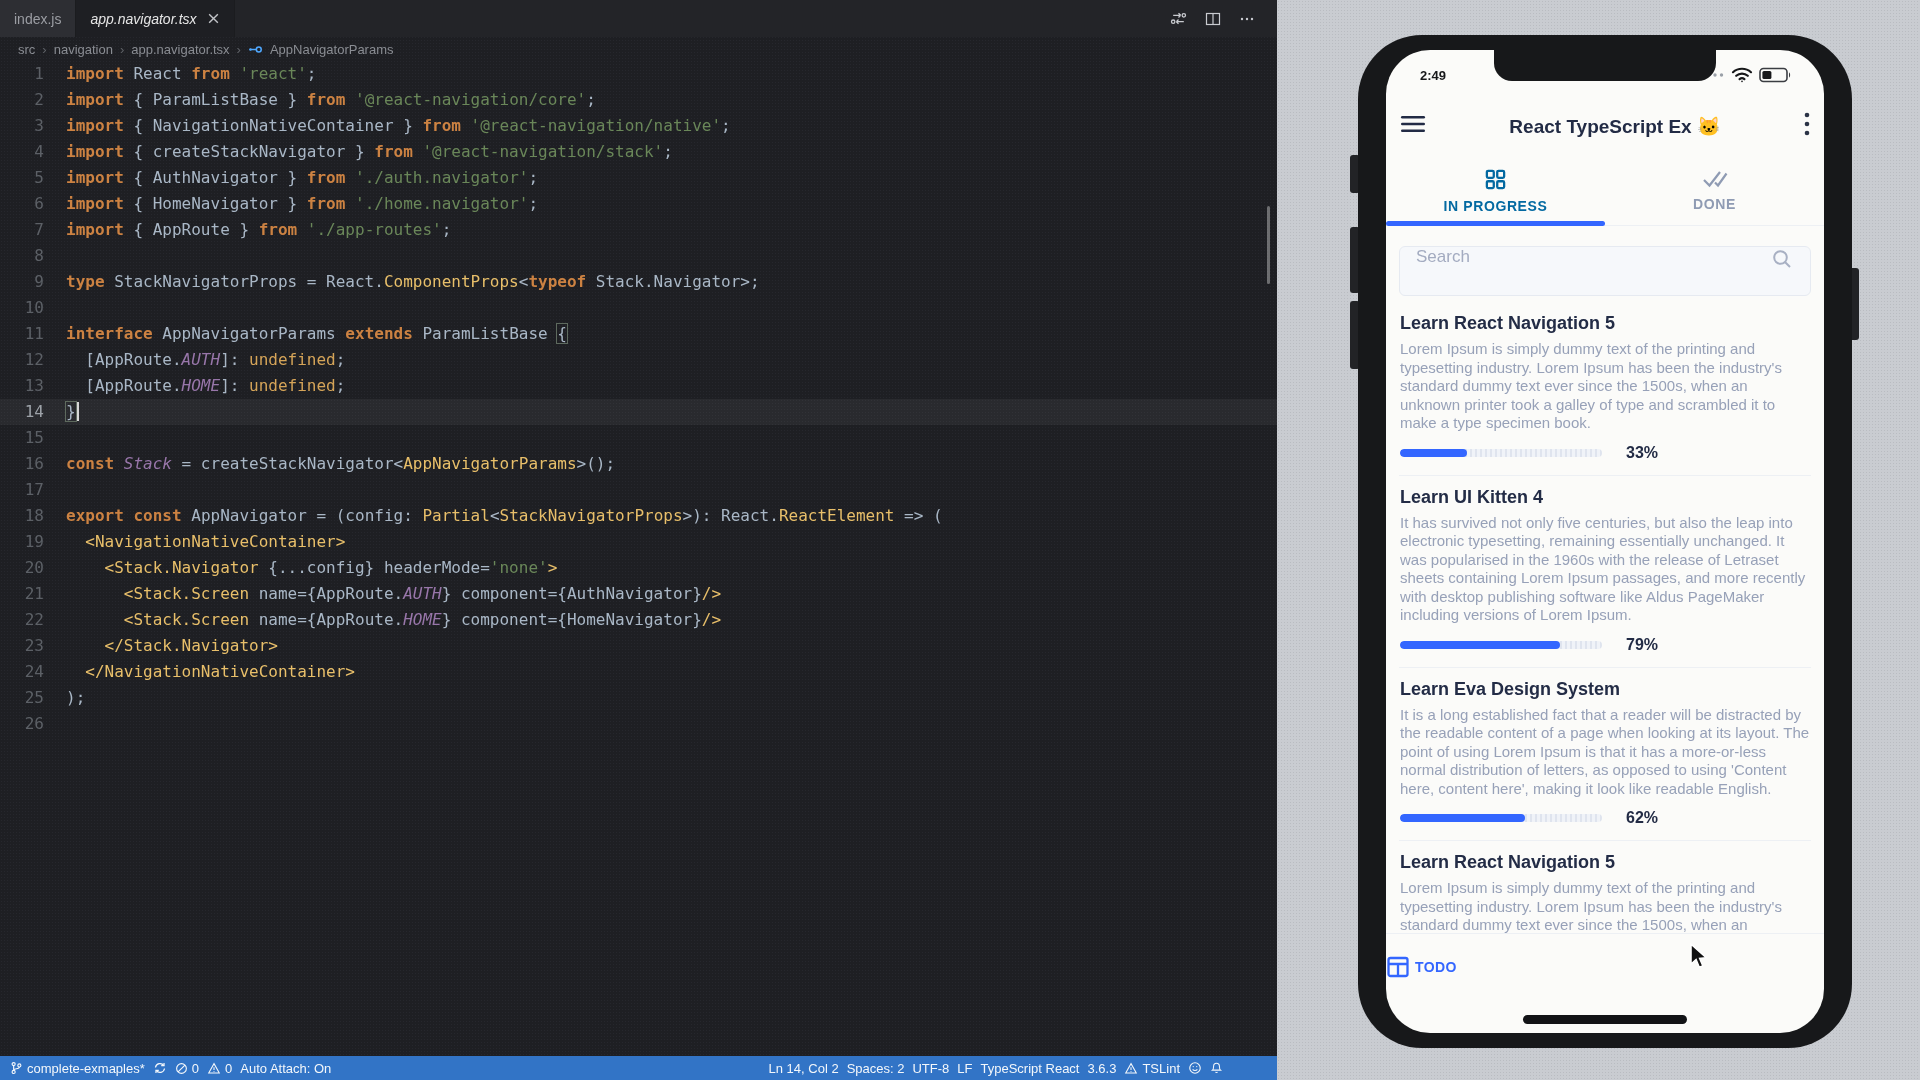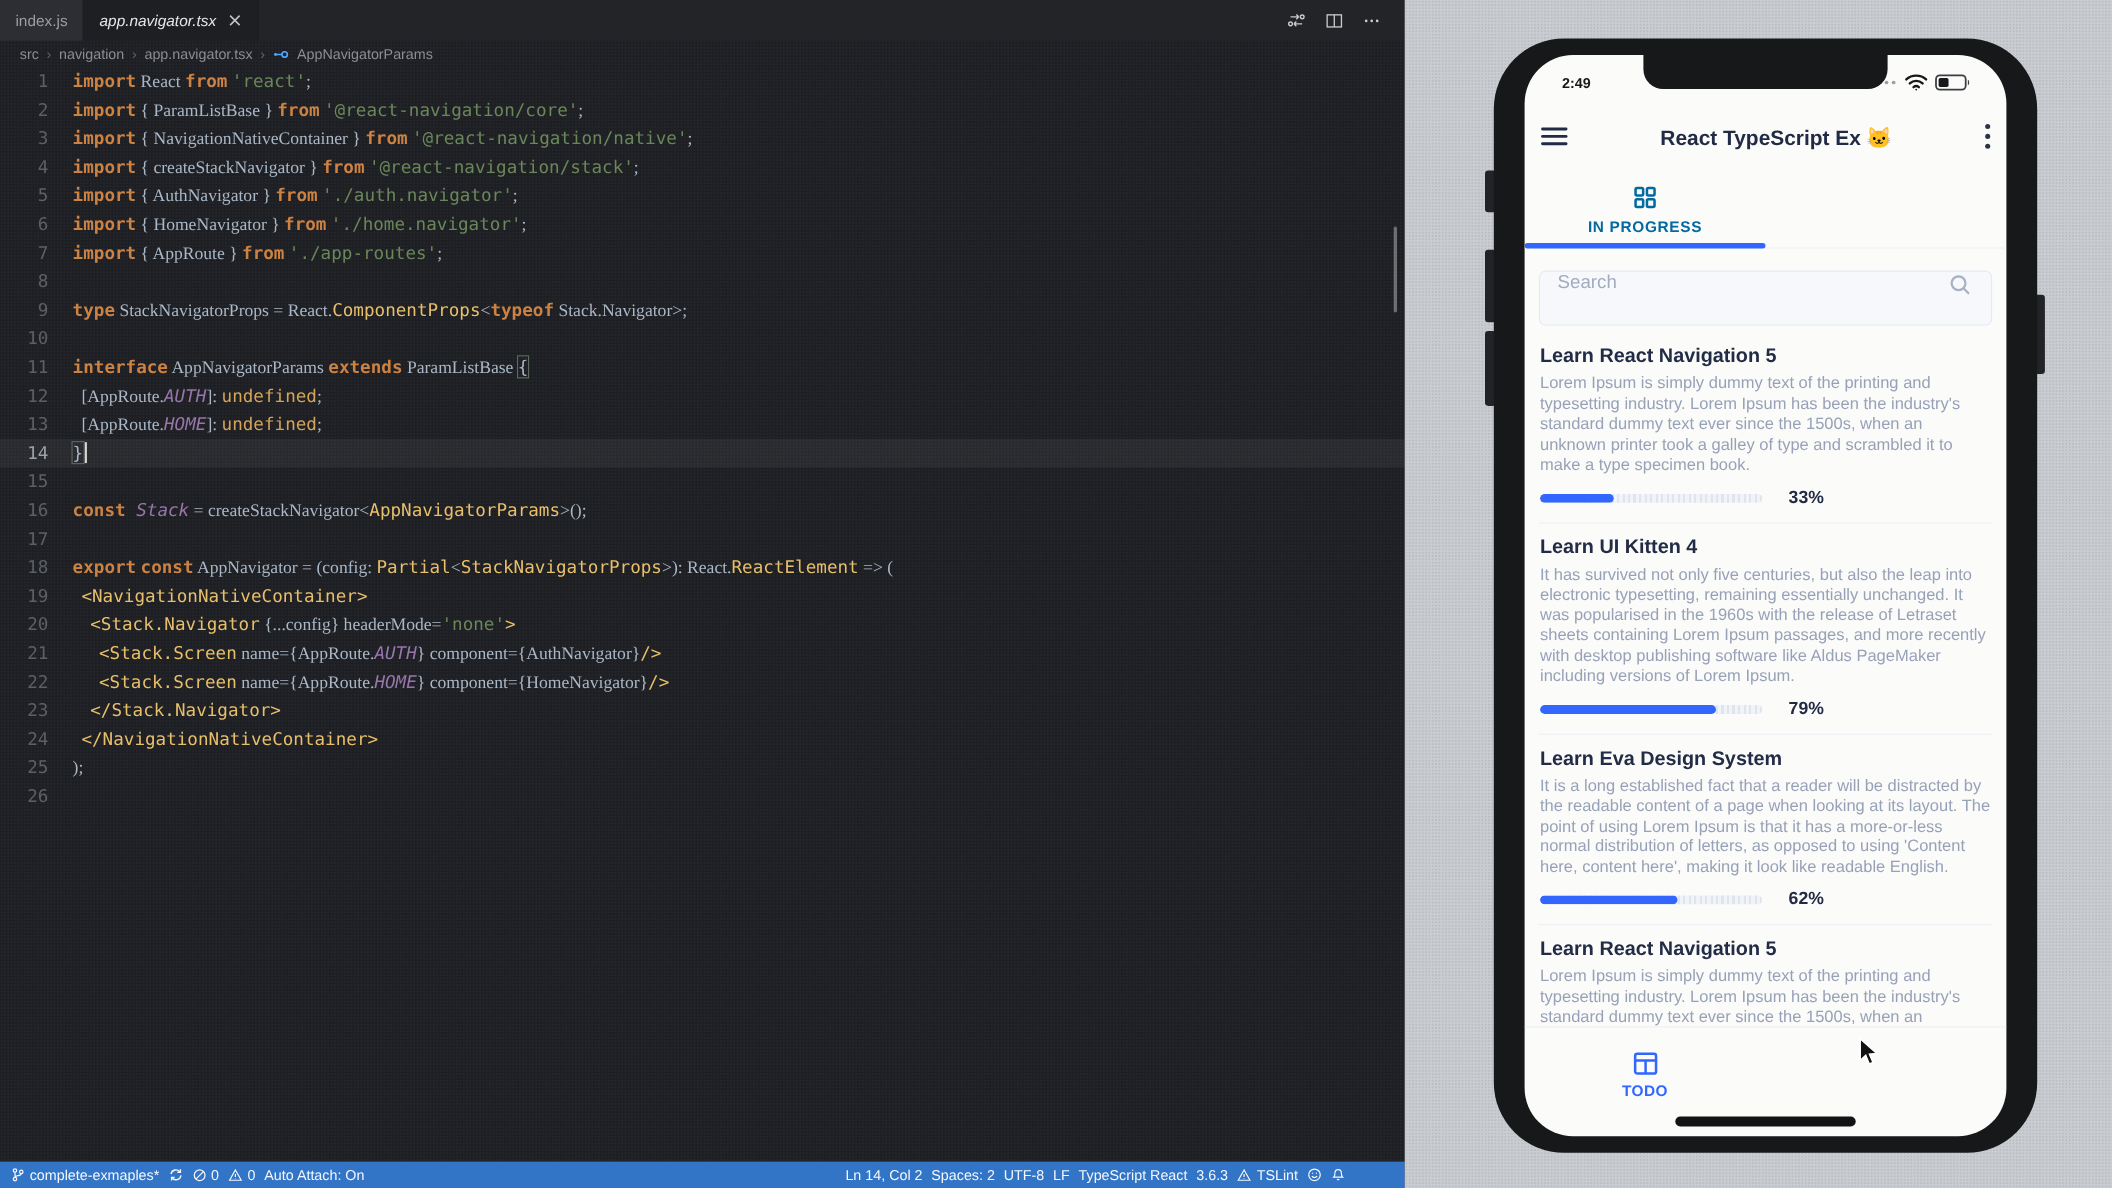--- a/index.html
+++ b/index.html
@@ -22,21 +22,21 @@
   .breadcrumb .icon svg { display:block; }
 
   .code { position:absolute; left:0; top:61px; width:1277px; bottom:24px; font-family:"DejaVu Sans Mono", monospace; font-size:16px; line-height:26px; white-space:pre; }
   .code-line { display:flex; height:26px; }
   .code-line.current { background:rgba(255,255,255,0.05); }
   .lnum { width:66px; padding-right:22px; text-align:right; color:#5c6066; flex:none; }
   .code-line.current .lnum { color:#9da2a8; }
   .ltext { padding-left:0; }
   .tk-k { color:#cc8242; font-weight:600; }
   .tk-s { color:#6a8759;margin-top:15px; }
-  .tk-p { color:#a9b7c6;font-family:Liberation Serif, serif; }
+  .tk-p { color:#a9b7c6; }
   .tk-t { color:#e8bf6a; }
   .tk-e { color:#9876aa; font-style:italic; }
   .tk-v { color:#d5a458; }
   .tk-b { color:#a9b7c6; outline:1px solid #5e6a5e; }
   .caret { display:inline-block; width:2px; height:19px; background:#d8d8d8; vertical-align:text-top; margin-left:1px; }
   .scroll-marker { position:absolute; right:7px; top:206px; width:3px; height:78px; background:rgba(255,255,255,0.35); border-radius:2px; }
 
   .statusbar { position:absolute; left:0; bottom:0; width:1277px; height:24px; background:#3274c6; color:#f3f7fb; font-size:13px; display:flex; align-items:center; justify-content:space-between; padding:0 54px 0 10px; }
   .sb-group { display:flex; align-items:center; gap:8px; height:100%; }
   .sb-item { display:flex; align-items:center; gap:4px; white-space:nowrap; }
@@ -69,21 +69,21 @@
   .card { padding:11px 1px 13px; border-bottom:1px solid #edf0f4; }
   .card:last-child { border-bottom:none; }
   .card-title { font-size:18px; font-weight:700; color:#232c46; margin-bottom:6px; }
   .card-body { font-size:15px; line-height:18.5px; color:#97a1b8; }
   .progress-row { display:flex; align-items:center; margin-top:11px; }
   .progress-track { width:202px; height:8px; border-radius:4px; background:repeating-linear-gradient(90deg,#dfe4ee 0 2px,#f0f3f8 2px 5px); position:relative; overflow:hidden; }
   .progress-fill { position:absolute; left:0; top:0; bottom:0; background:#3366ff; border-radius:4px; }
   .progress-label { margin-left:24px; font-size:16px; font-weight:700; color:#222b45; }
 
   .p-bottom { flex:none; height:66px; border-top:1px solid #edf0f4; display:flex; }
-  .b-tab { width:50%; display:flex; flex-direction:column; align-items:center; justify-content:flex-end; gap:5px; font-size:14px; font-weight:700; letter-spacing:0.4px; color:#9aa3b8; cursor:default; }
+  .b-tab { width:50%; display:flex; flex-direction:row; align-items:center; justify-content:flex-start; gap:5px; font-size:14px; font-weight:700; letter-spacing:0.4px; color:#9aa3b8; cursor:default; }
   .b-tab.active { color:#3366ff; }
   .home-space { flex:none; height:34px; position:relative; }
   .home-indicator { position:absolute; left:50%; transform:translateX(-50%); bottom:9px; width:164px; height:9px; border-radius:5px; background:#121316; }
 
   .mouse-cursor { position:absolute; left:411px; top:943px; z-index:20; }
   .icon { display:inline-flex; align-items:center; justify-content:center; }
 </style>
 </head>
 <body>
 
@@ -302,20 +302,29 @@
               <span class="icon">
                 <svg width="23" height="23" viewBox="0 0 24 24" fill="none" stroke="currentColor" stroke-width="2.4">
                   <rect x="3" y="3" width="7.2" height="7.2" rx="1.4"></rect>
                   <rect x="13.8" y="3" width="7.2" height="7.2" rx="1.4"></rect>
                   <rect x="3" y="13.8" width="7.2" height="7.2" rx="1.4"></rect>
                   <rect x="13.8" y="13.8" width="7.2" height="7.2" rx="1.4"></rect>
                 </svg>
               </span>
               <span>IN PROGRESS</span>
             </div>
+            <div class="p-tab">
+              <span class="icon">
+                <svg width="26" height="20" viewBox="0 0 26 20" fill="none" stroke="currentColor" stroke-width="2.2">
+                  <path d="M2 11 L7.5 16.5 L18 3"></path>
+                  <path d="M13 13.5 L16 16.5 L24.5 4.5"></path>
+                </svg>
+              </span>
+              <span>DONE</span>
+            </div>
             <div class="p-tab-underline"></div>
           </div>
 
         <div class="p-search">
           <span class="ph">Search</span>
           <span id="searchIconSlot"><span class="icon">
                 <svg width="24" height="24" viewBox="0 0 24 24" fill="none" stroke="#a8b0c3" stroke-width="2">
                   <circle cx="10.5" cy="10.5" r="6.3"></circle>
                   <path d="M15.2 15.2 L20 20"></path>
                 </svg>

